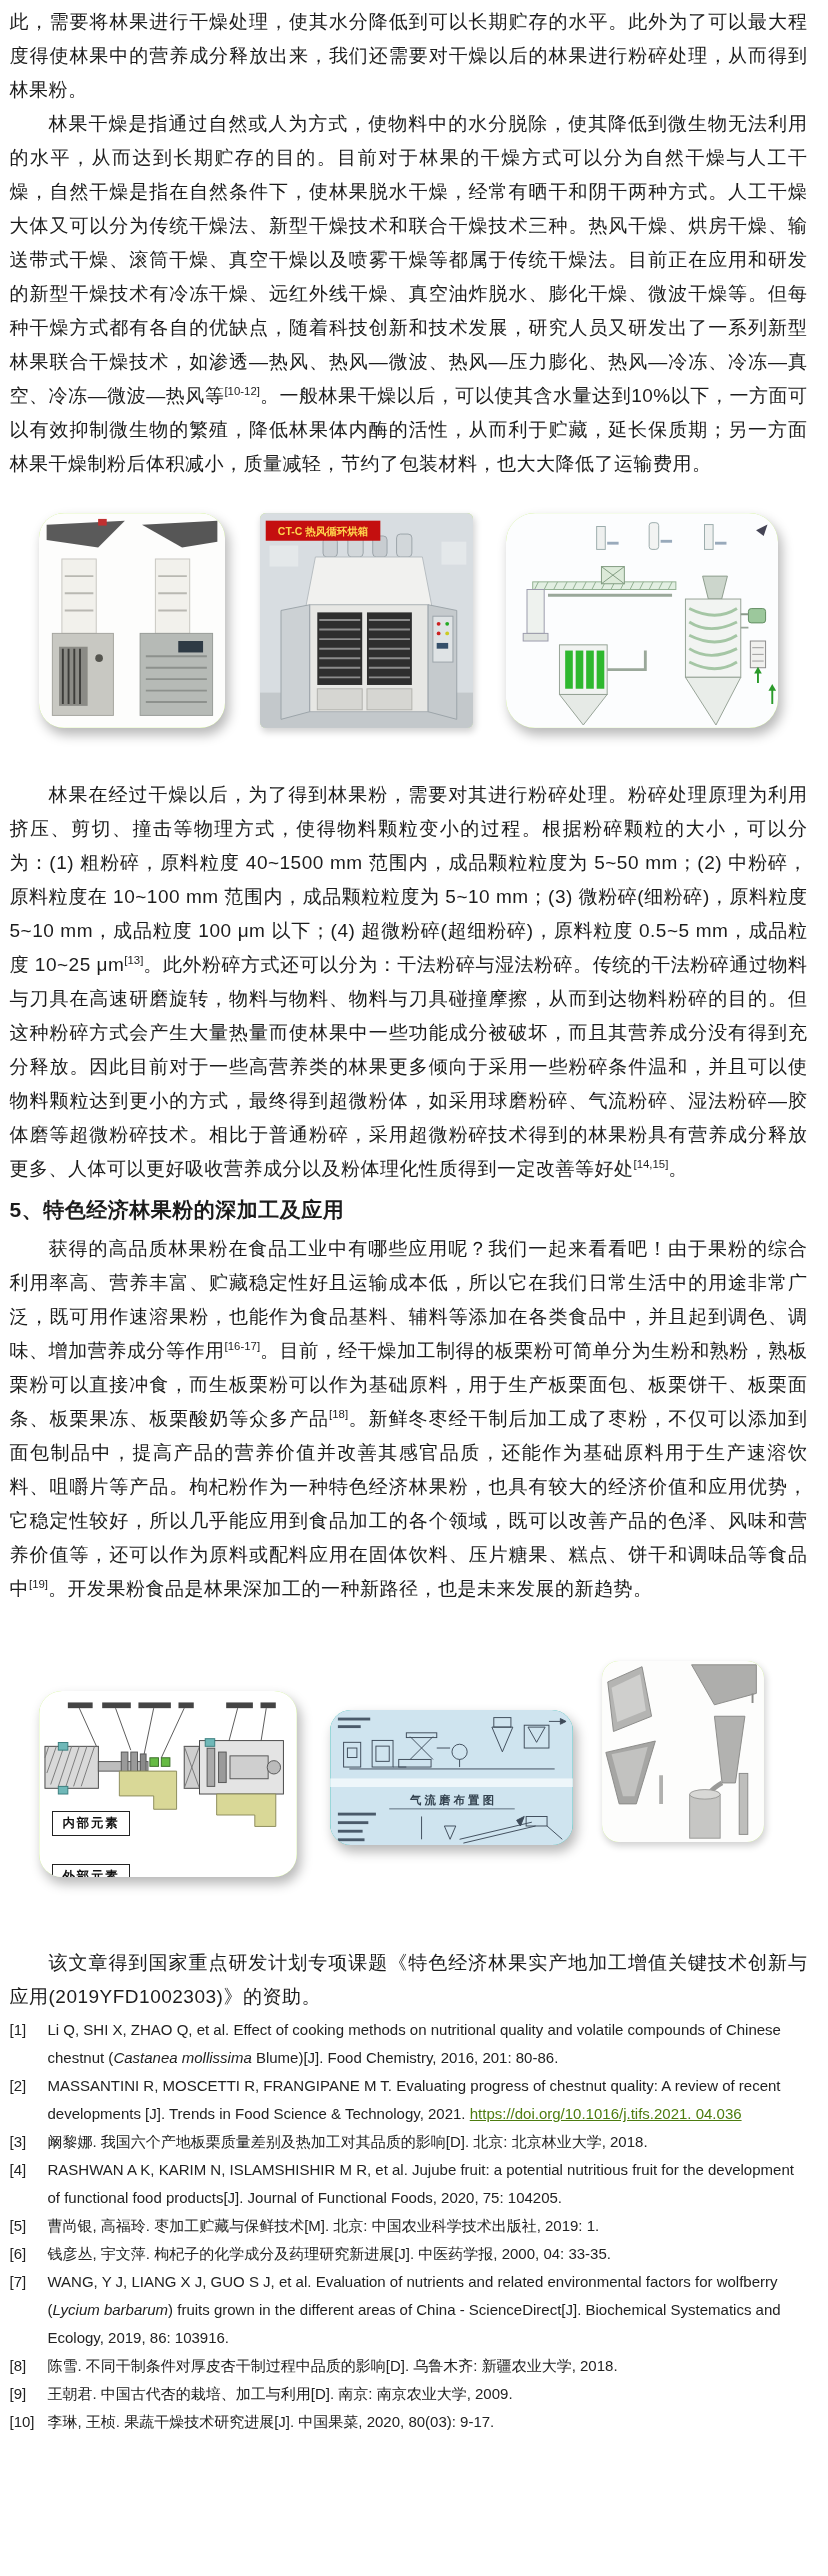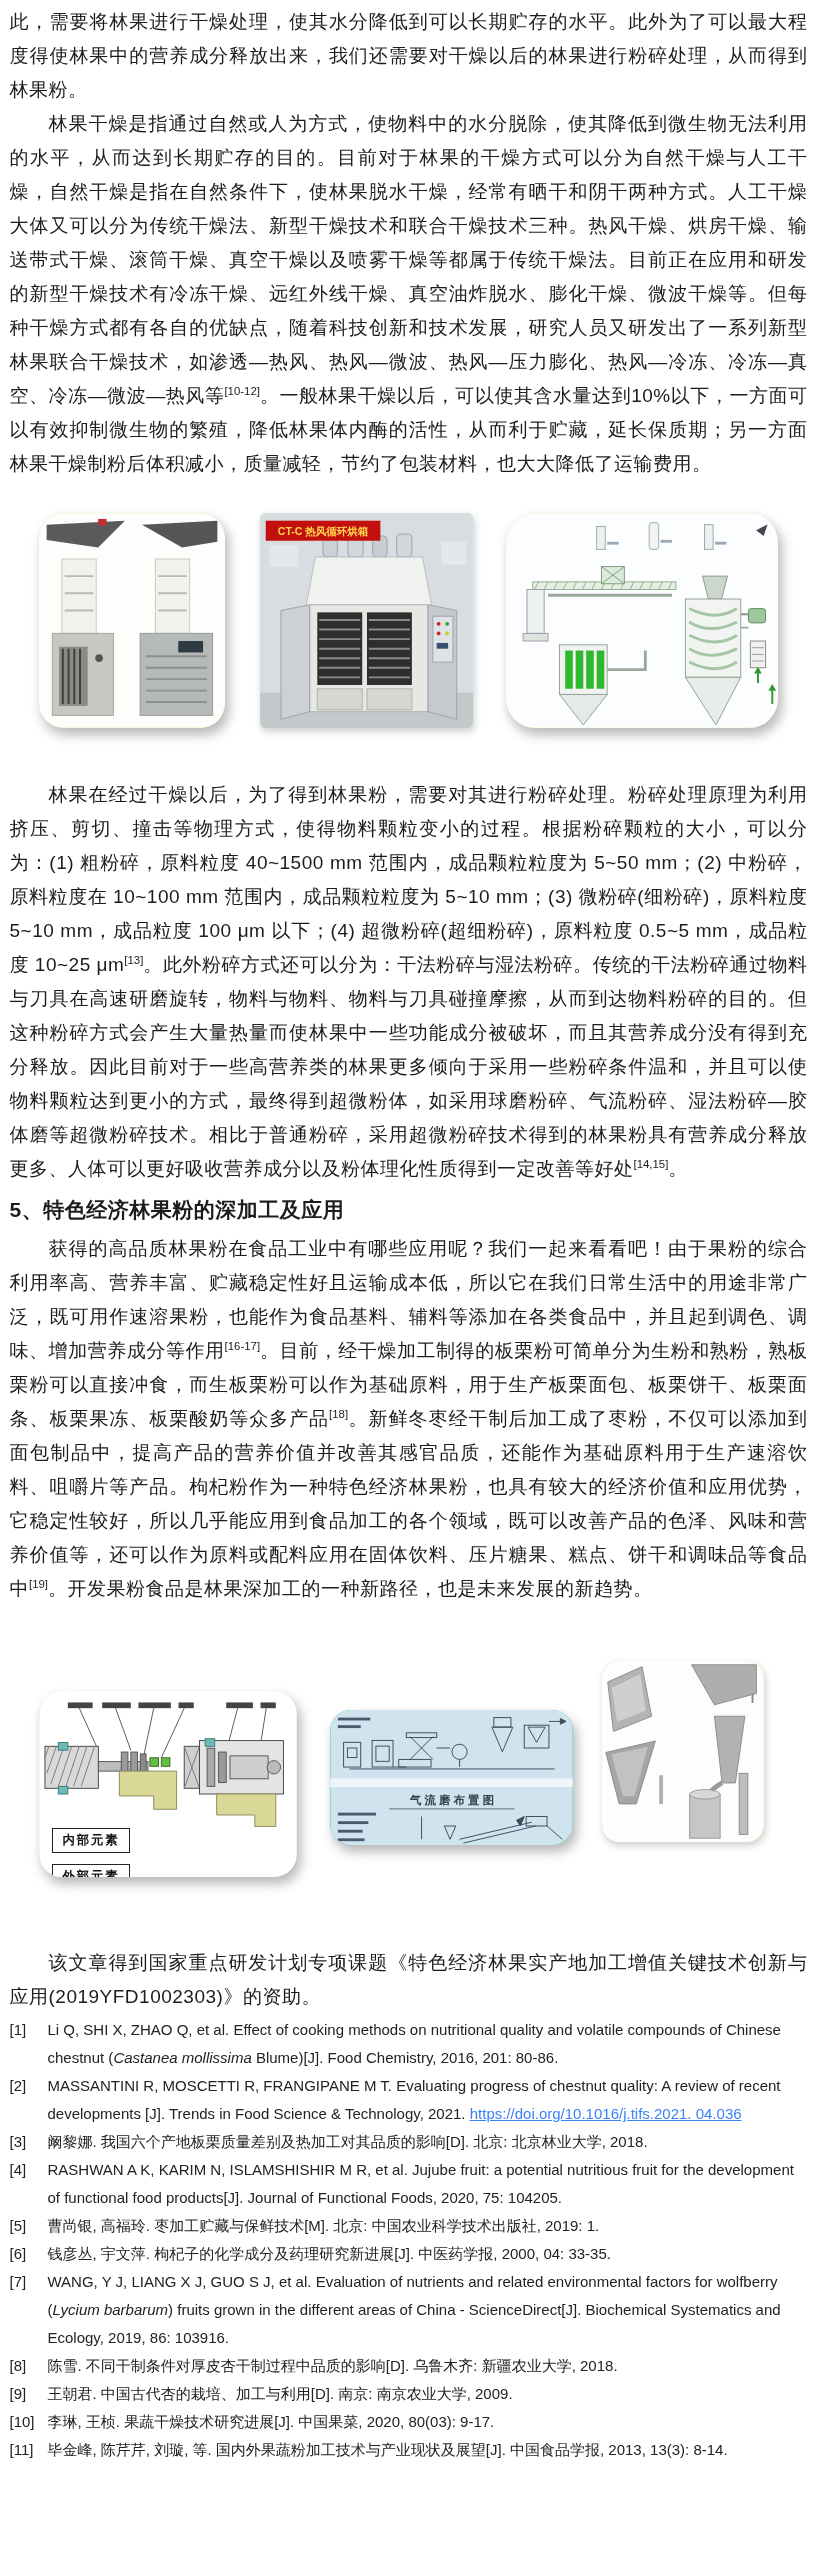--- a/index.html
+++ b/index.html
@@ -30,30 +30,30 @@
   .fig-spray{width:272px;height:215px;border-radius:29px;}
   .fig-mill{width:258px;height:186px;margin-top:30px;margin-right:33px;border-radius:23px;}
   .fig-airflow{width:243px;height:135px;margin-top:49px;margin-right:29px;border-radius:21px;
                background:#14b8a6;}
   .fig-parts{width:162px;height:181px;margin-top:0;border-radius:17px;
              box-shadow:1.9px 3.8px 7.6px rgba(0,0,0,0.18);}
   .mill-label{
     position:absolute;left:13.4px;background:#fff;border:1.9px solid #222;color:#111;
     font-size:12.4px;font-weight:bold;padding:2.9px 9.5px;letter-spacing:1.9px;
   }
-  .mill-label.internal{top:137px;}
+  .mill-label.internal{top:120px;}
   .mill-label.external{top:173px;}
   .ack{margin-top:0;}
   
   .ref-list{margin-top:1.9px;}
   .ref-item{display:flex;font-size:15px;line-height:28px;color:#222;}
   .ref-num{flex:0 0 38px;width:38px;}
   .ref-text{flex:1;padding-right:1.9px;text-align:left;}
   .ref-text i{font-style:italic;}
-  .ref-link{color:#3b82f6;text-decoration:underline;cursor:pointer;}
+  .ref-link{color:#4d7c0f;text-decoration:underline;cursor:pointer;}
 </style>
 </head>
 <body>
 
 <div class="page">
 
   <p class="body-text">此，需要将林果进行干燥处理，使其水分降低到可以长期贮存的水平。此外为了可以最大程度得使林果中的营养成分释放出来，我们还需要对干燥以后的林果进行粉碎处理，从而得到林果粉。</p>
   <p class="body-text indent">林果干燥是指通过自然或人为方式，使物料中的水分脱除，使其降低到微生物无法利用的水平，从而达到长期贮存的目的。目前对于林果的干燥方式可以分为自然干燥与人工干燥，自然干燥是指在自然条件下，使林果脱水干燥，经常有晒干和阴干两种方式。人工干燥大体又可以分为传统干燥法、新型干燥技术和联合干燥技术三种。热风干燥、烘房干燥、输送带式干燥、滚筒干燥、真空干燥以及喷雾干燥等都属于传统干燥法。目前正在应用和研发的新型干燥技术有冷冻干燥、远红外线干燥、真空油炸脱水、膨化干燥、微波干燥等。但每种干燥方式都有各自的优缺点，随着科技创新和技术发展，研究人员又研发出了一系列新型林果联合干燥技术，如渗透—热风、热风—微波、热风—压力膨化、热风—冷冻、冷冻—真空、冷冻—微波—热风等<sup class="cite">[10-12]</sup>。一般林果干燥以后，可以使其含水量达到10%以下，一方面可以有效抑制微生物的繁殖，降低林果体内酶的活性，从而利于贮藏，延长保质期；另一方面林果干燥制粉后体积减小，质量减轻，节约了包装材料，也大大降低了运输费用。</p>
 
   <div class="figure-row">
@@ -394,20 +394,16 @@
         <span class="ref-text">陈雪. 不同干制条件对厚皮杏干制过程中品质的影响[D]. 乌鲁木齐: 新疆农业大学, 2018.</span>
       </div>
       <div class="ref-item">
         <span class="ref-num">[9]</span>
         <span class="ref-text">王朝君. 中国古代杏的栽培、加工与利用[D]. 南京: 南京农业大学, 2009.</span>
       </div>
       <div class="ref-item">
         <span class="ref-num">[10]</span>
         <span class="ref-text">李琳, 王桢. 果蔬干燥技术研究进展[J]. 中国果菜, 2020, 80(03): 9-17.</span>
       </div>
-      <div class="ref-item">
-        <span class="ref-num">[11]</span>
-        <span class="ref-text">毕金峰, 陈芹芹, 刘璇, 等. 国内外果蔬粉加工技术与产业现状及展望[J]. 中国食品学报, 2013, 13(3): 8-14.</span>
-      </div>
     </div>
 
 </div>
 
 
 </body></html>

